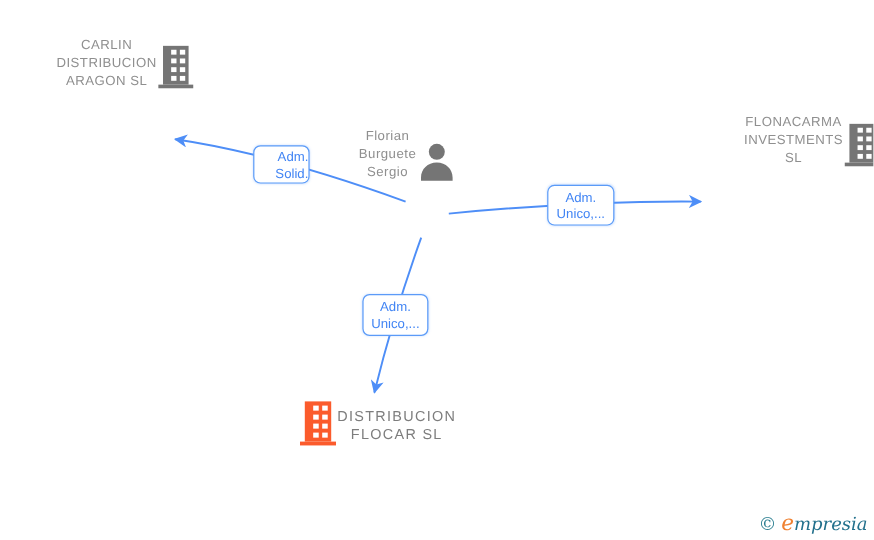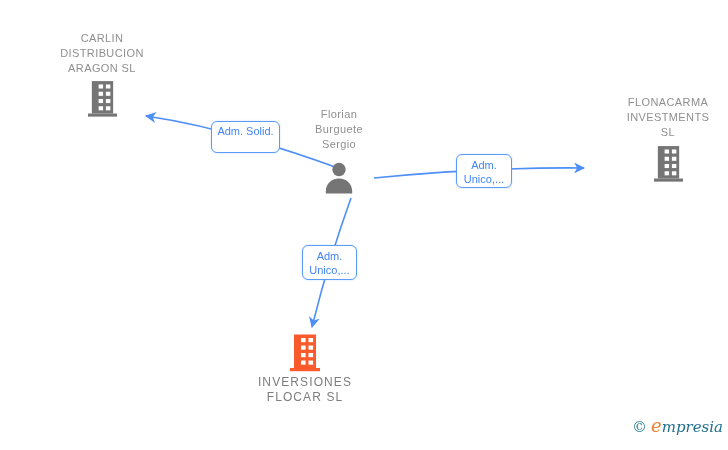--- a/index.html
+++ b/index.html
@@ -11,21 +11,21 @@
     background: #ffffff;
     overflow: hidden;
     font-family: "Liberation Sans", sans-serif;
   }
   .edges-layer { position: absolute; left: 0; top: 0; }
   .edge { fill: none; stroke: #4e8ef7; stroke-width: 1.6px; }
 
   .node {
     position: absolute;
     display: flex;
-    flex-direction: column;
+    flex-direction: row;
     align-items: center;
     cursor: pointer;
   }
   .node-label {
     font-size: 11px;
     line-height: 15px;
     color: #8f8f8f;
     text-align: center;
     letter-spacing: 0.4px;
   }
@@ -42,28 +42,28 @@
     border: 1.5px solid #5b9bf8;
     border-radius: 6px;
     color: #4285f4;
     font-size: 11px;
     line-height: 14px;
     text-align: center;
     padding-top: 2px;
     box-shadow: 0 0 2px rgba(91,155,248,0.35);
     cursor: pointer;
   }
-  .lbl-solid { left: 211px; top: 121px; width: 69px; height: 32px; }
+  .lbl-solid { left: 211px; top: 121px; width: 47px; height: 32px; text-align: right; }
   .lbl-unico-right { left: 456px; top: 154px; width: 56px; height: 34px; padding-top: 3px; }
   .lbl-unico-mid { left: 302px; top: 245px; width: 55px; height: 35px; padding-top: 3px; }
 
   .watermark {
     position: absolute;
     right: 5px;
-    bottom: 14px;
+    bottom: 4px;
     font-family: "DejaVu Serif", serif;
     font-style: italic;
     font-size: 15px;
     line-height: 18px;
     cursor: pointer;
     white-space: nowrap;
   }
   .wm-copy { color: #2c7f91; font-style: normal; margin-right: 4px; }
   .wm-e { color: #f08232; font-size: 18px; }
   .wm-rest { color: #22708c; }
@@ -152,21 +152,21 @@
             <rect x="19.5" y="3.5" width="4.6" height="4.2"></rect>
           <rect x="12" y="11" width="4.6" height="4.2"></rect>
             <rect x="19.5" y="11" width="4.6" height="4.2"></rect>
           <rect x="12" y="18.5" width="4.6" height="4.2"></rect>
             <rect x="19.5" y="18.5" width="4.6" height="4.2"></rect>
           <rect x="12" y="26" width="4.6" height="4.2"></rect>
             <rect x="19.5" y="26" width="4.6" height="4.2"></rect>
         </g>
       </svg>
     </span>
-    <div class="node-label highlight" style="margin-top:3px;">INVERSIONES FLOCAR SL</div>
+    <div class="node-label highlight" style="margin-top:3px;">DISTRIBUCION FLOCAR SL</div>
   </div>
 
   <div class="edge-label lbl-solid">Adm. Solid.</div>
   <div class="edge-label lbl-unico-right">Adm. Unico,...</div>
   <div class="edge-label lbl-unico-mid">Adm. Unico,...</div>
 
   <div class="watermark">
     <span class="wm-copy">©</span><span class="wm-e">e</span><span class="wm-rest">mpresia</span>
   </div>
 

